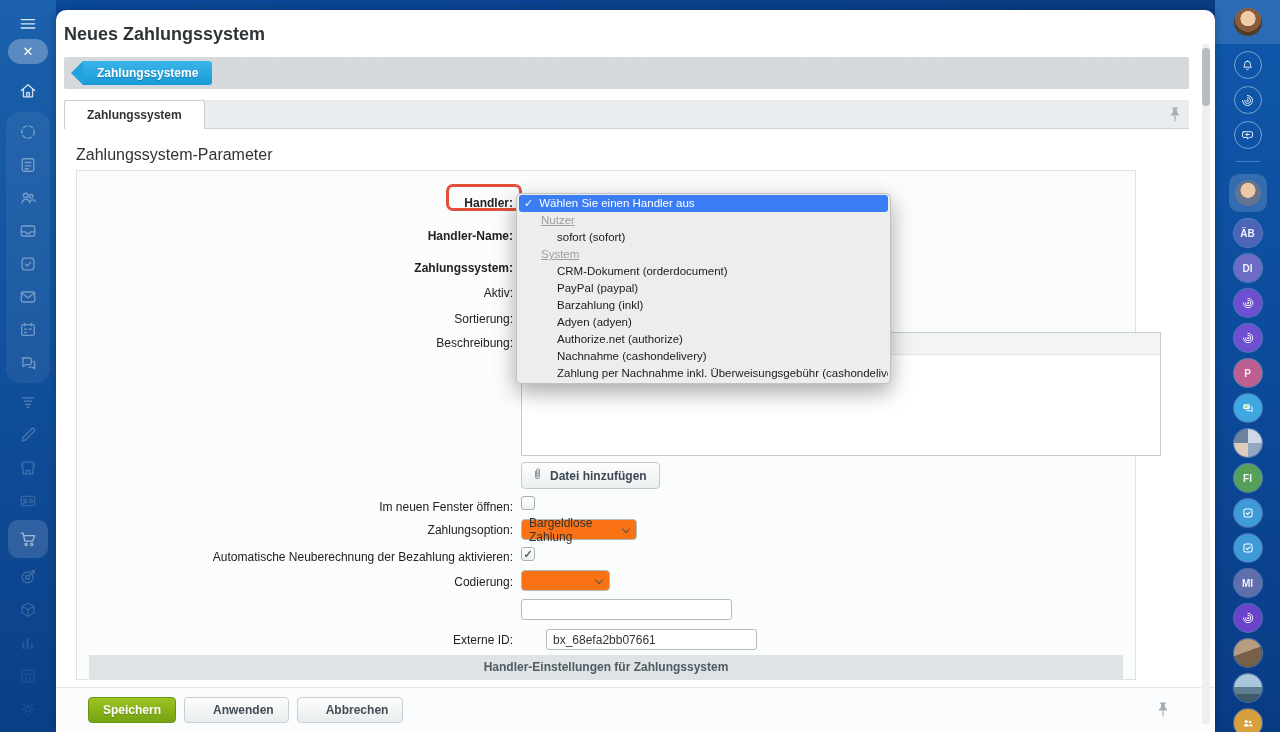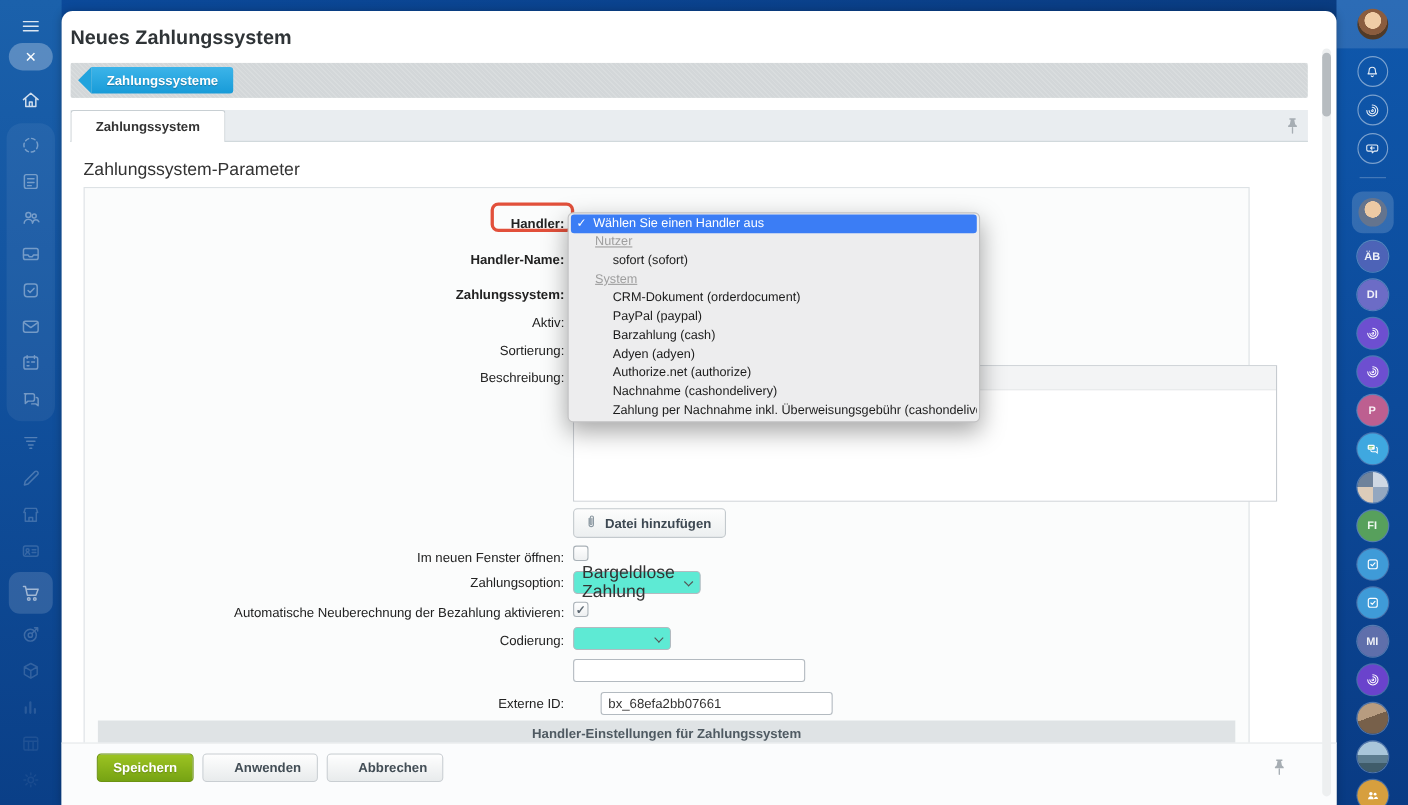--- a/index.html
+++ b/index.html
@@ -77,33 +77,33 @@
 
   .file-btn { left:444px; top:291px; height:27px; padding:0 12px 0 10px; display:inline-flex; align-items:center; gap:7px;
     background:linear-gradient(180deg,#fdfdfd,#eceff0); border:1px solid #c3c9cd; border-radius:4px;
     font-size:12px; font-weight:bold; color:#3d4852; cursor:pointer;text-align:center; }
   .file-btn svg { width:11px; height:14px; }
 
   .cbx { width:14px; height:14px; border:1px solid #a9b1b7; border-radius:3px; background:linear-gradient(180deg,#fff,#eef0f1);
     display:flex; align-items:center; justify-content:center; font-size:11px; font-weight:bold; color:#5b6670; cursor:pointer; }
   .cbx1 { left:444px; top:325px; } .cbx2 { left:444px; top:376px; }
 
-  .sel { background:#5eead4; border:1px solid #b3bac0; border-radius:4px; height:21px; font-size:16px; color:#333;
+  .sel { background:#f97316; border:1px solid #b3bac0; border-radius:4px; height:21px; font-size:12px; color:#333;
     display:flex; align-items:center; padding:0 20px 0 7px; position:absolute; cursor:pointer; }
   .sel .chev { position:absolute; right:7px; top:6px; width:6px; height:6px; border-right:1.4px solid #555; border-bottom:1.4px solid #555; transform:rotate(45deg); }
   .sel1 { left:444px; top:348px; width:116px; } .sel2 { left:444px; top:399px; width:89px; }
 
   .tin { position:absolute; height:21px; width:211px; border:1px solid #b3bac0; border-radius:3px; font-size:12px; color:#333; padding:0 6px;
     font-family:"Liberation Sans", sans-serif; outline:none; background:#fff; }
   .tin1 { left:444px; top:428px; } .tin2 { left:444px; top:458px;margin-left:25px; }
 
   .settings-bar { position:absolute; left:12px; right:12px; top:484px; height:24px; background:#dfe3e5;
     font-size:12px; font-weight:bold; color:#4f5a62; text-align:center; line-height:24px; }
 
-  .footer { position:absolute; left:0; right:0; bottom:0; height:57px; background:#fbfcfd; border-top:1px solid #e4e8ea; }
+  .footer { position:absolute; left:0; right:0; bottom:0; height:45px; background:#fbfcfd; border-top:1px solid #e4e8ea; }
   .footer .btns { position:absolute; left:32px; top:9px; display:flex; gap:8px; }
   .btn { height:26px; padding:0 14px; border-radius:4px; font-size:12px; font-weight:bold; cursor:pointer;
     font-family:"Liberation Sans", sans-serif; }
   .btn-save { background:linear-gradient(180deg,#9cc322,#76a313); border:1px solid #6c9312; color:#fff; text-shadow:0 1px 1px rgba(0,0,0,.2); }
   .btn-plain { background:linear-gradient(180deg,#fefefe,#e8ebec); border:1px solid #c9ced2; color:#424d55;padding-left:28px; }
 
   .scroll-track { position:absolute; right:5px; top:34px; bottom:8px; width:8px; background:#edeff0; border-radius:4px; }
   .scroll-thumb { width:8px; height:58px; background:#b7bcc0; border-radius:4px; margin-top:4px; cursor:pointer; }
 
   
@@ -446,21 +446,21 @@
       <div class="dd-row group">
         <span>System</span>
       </div>
       <div class="dd-row option">
         <span>CRM-Dokument (orderdocument)</span>
       </div>
       <div class="dd-row option">
         <span>PayPal (paypal)</span>
       </div>
       <div class="dd-row option">
-        <span>Barzahlung (cash)</span>
+        <span>Barzahlung (inkl)</span>
       </div>
       <div class="dd-row option">
         <span>Adyen (adyen)</span>
       </div>
       <div class="dd-row option">
         <span>Authorize.net (authorize)</span>
       </div>
       <div class="dd-row option">
         <span>Nachnahme (cashondelivery)</span>
       </div>

